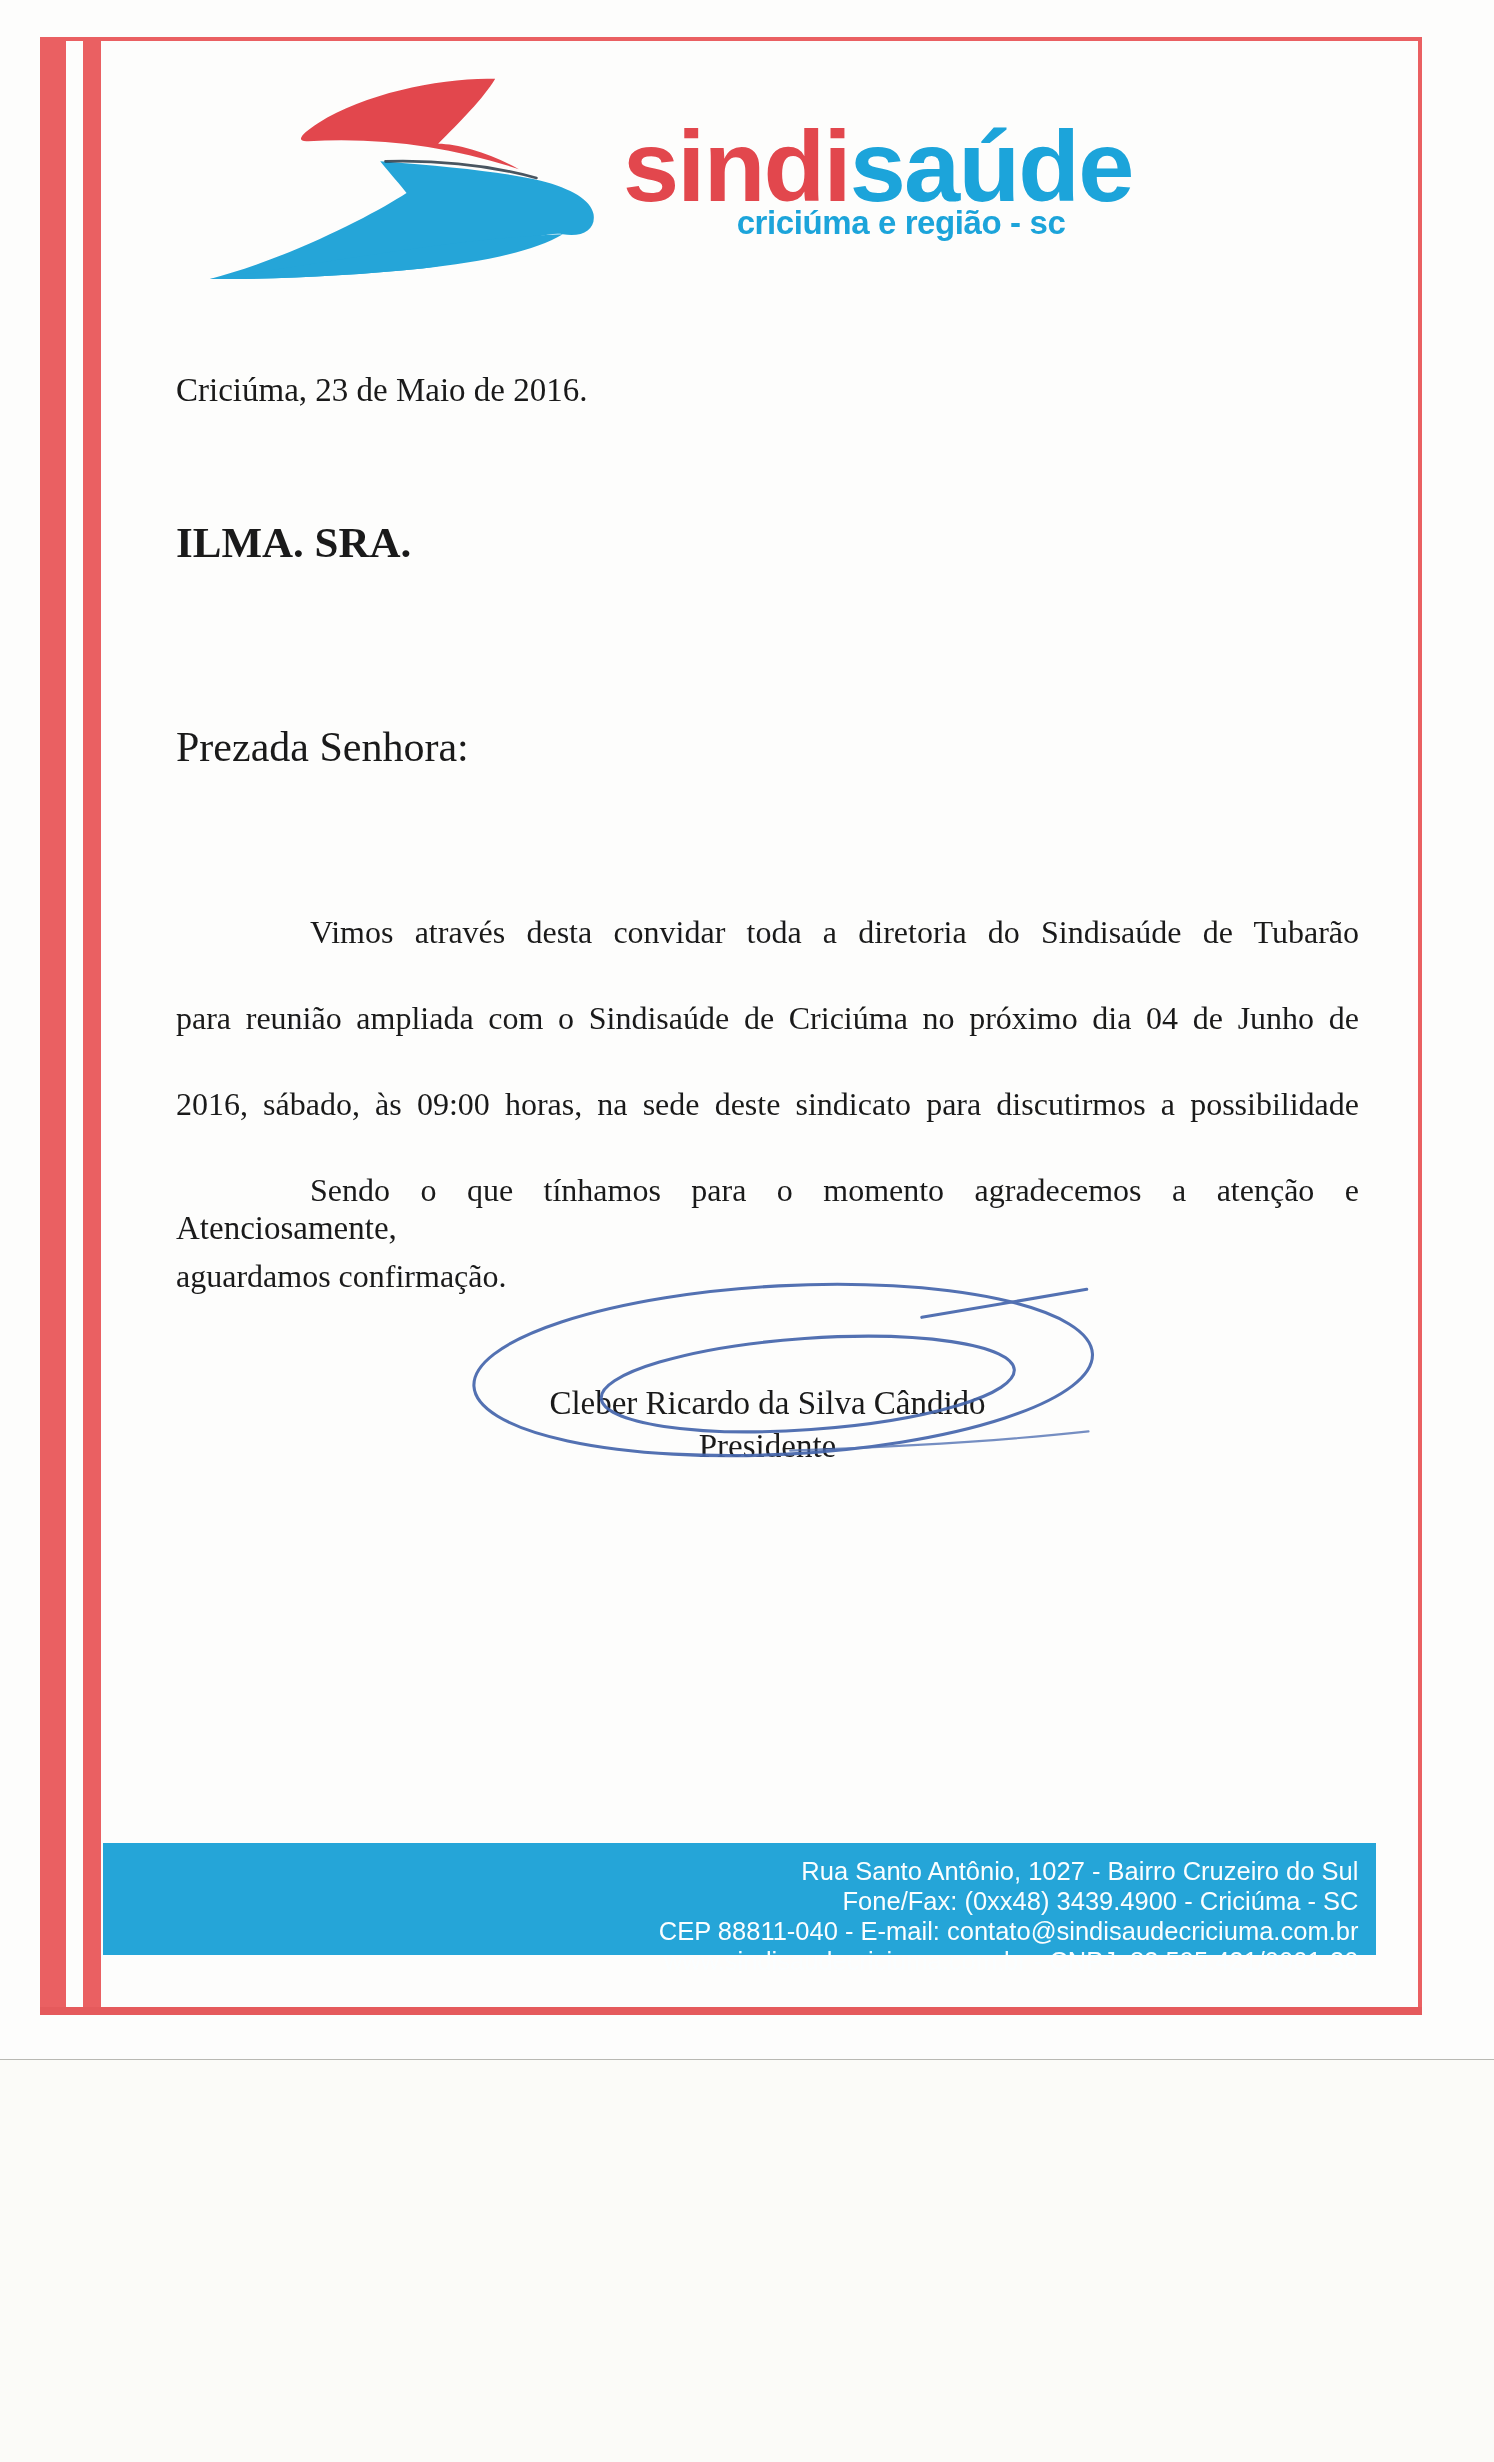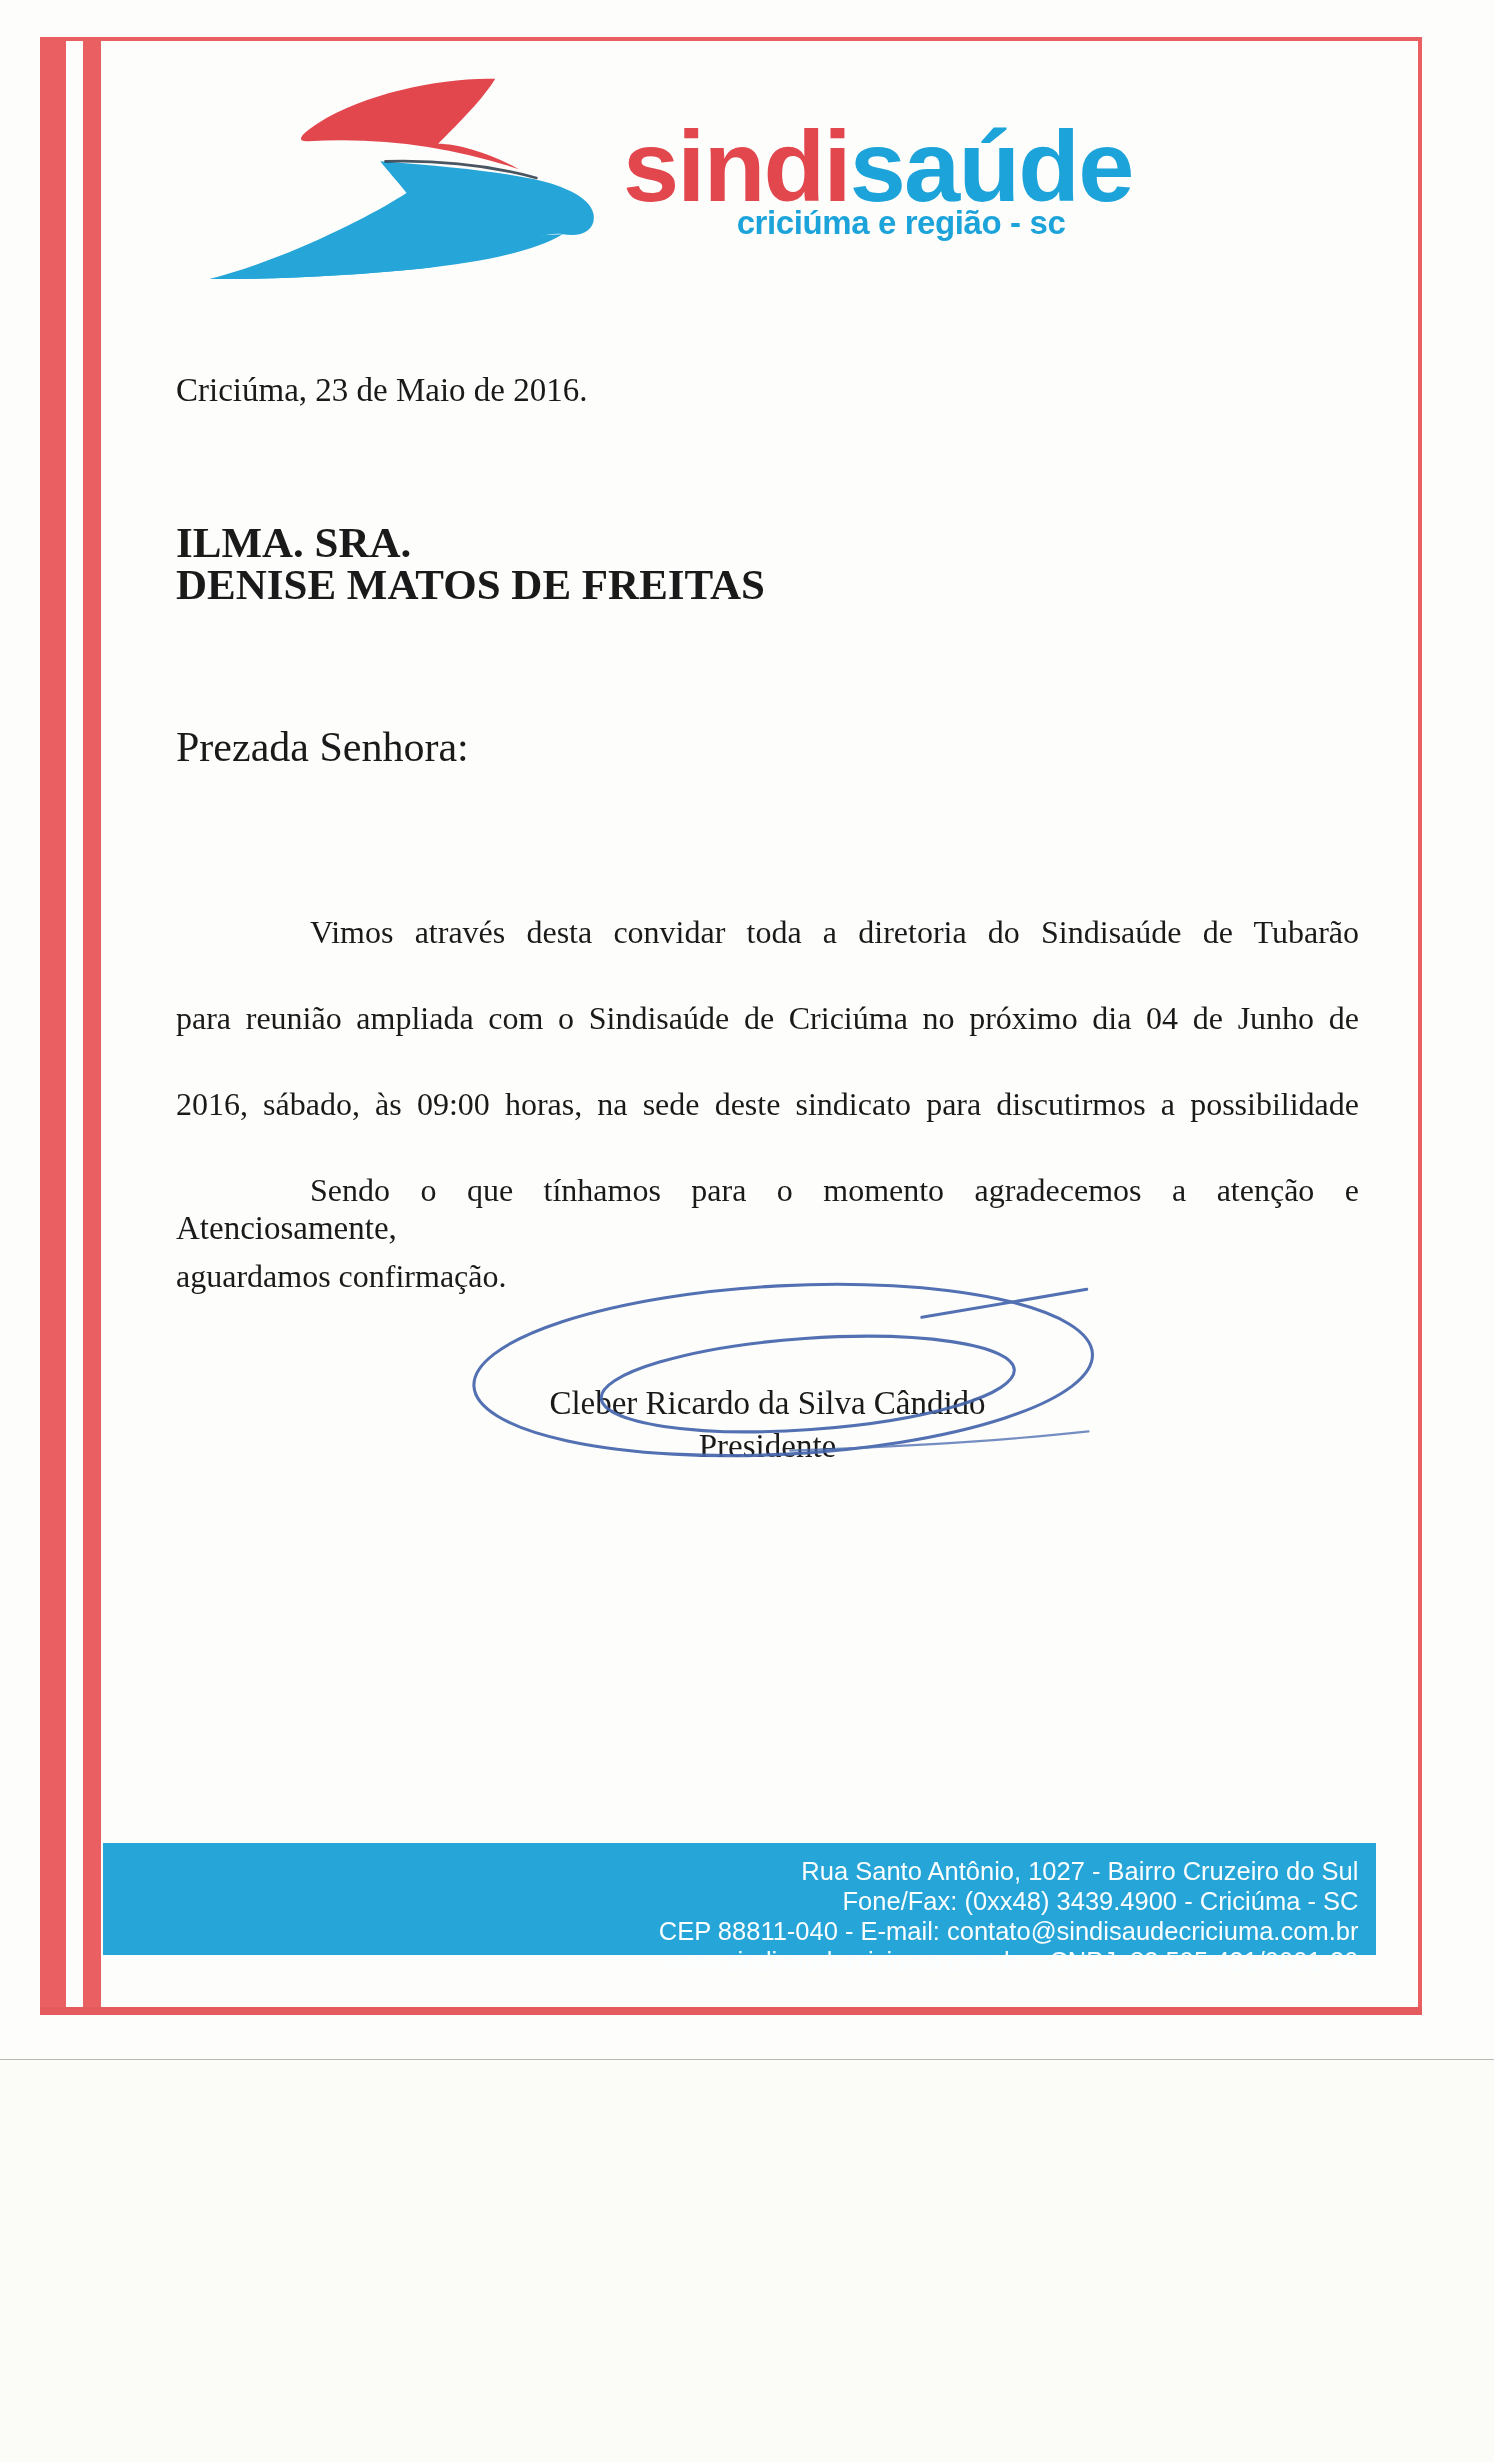--- a/index.html
+++ b/index.html
@@ -98,21 +98,20 @@
     <path fill="none" stroke="#1c2b38" stroke-width="3" stroke-linecap="round" opacity="0.8" d="M 228 112 C 300 110, 360 120, 400 131"></path>
   </svg>
 
   <div class="wordmark"><span class="w-red">sindi</span><span class="w-blue">saúde</span></div>
   <div class="logo-subtitle">criciúma e região - sc</div>
 
   <div class="dateline">Criciúma, 23 de Maio de 2016.</div>
 
   <div class="recipient">
     <div>ILMA. SRA.</div>
-    <div>DENISE MATOS DE FREITAS</div>
   </div>
 
   <div class="salutation">Prezada Senhora:</div>
 
   <div class="body-block">
     <div class="bline jl ind">Vimos através desta convidar toda a diretoria do Sindisaúde de Tubarão</div>
     <div class="bline jl">para reunião ampliada com o Sindisaúde de Criciúma no próximo dia 04 de Junho de</div>
     <div class="bline jl">2016, sábado, às 09:00 horas, na sede deste sindicato para discutirmos a possibilidade</div>
     <div class="bline jl ind">Sendo o que tínhamos para o momento agradecemos a atenção e</div>
     <div class="bline">aguardamos confirmação.</div>

